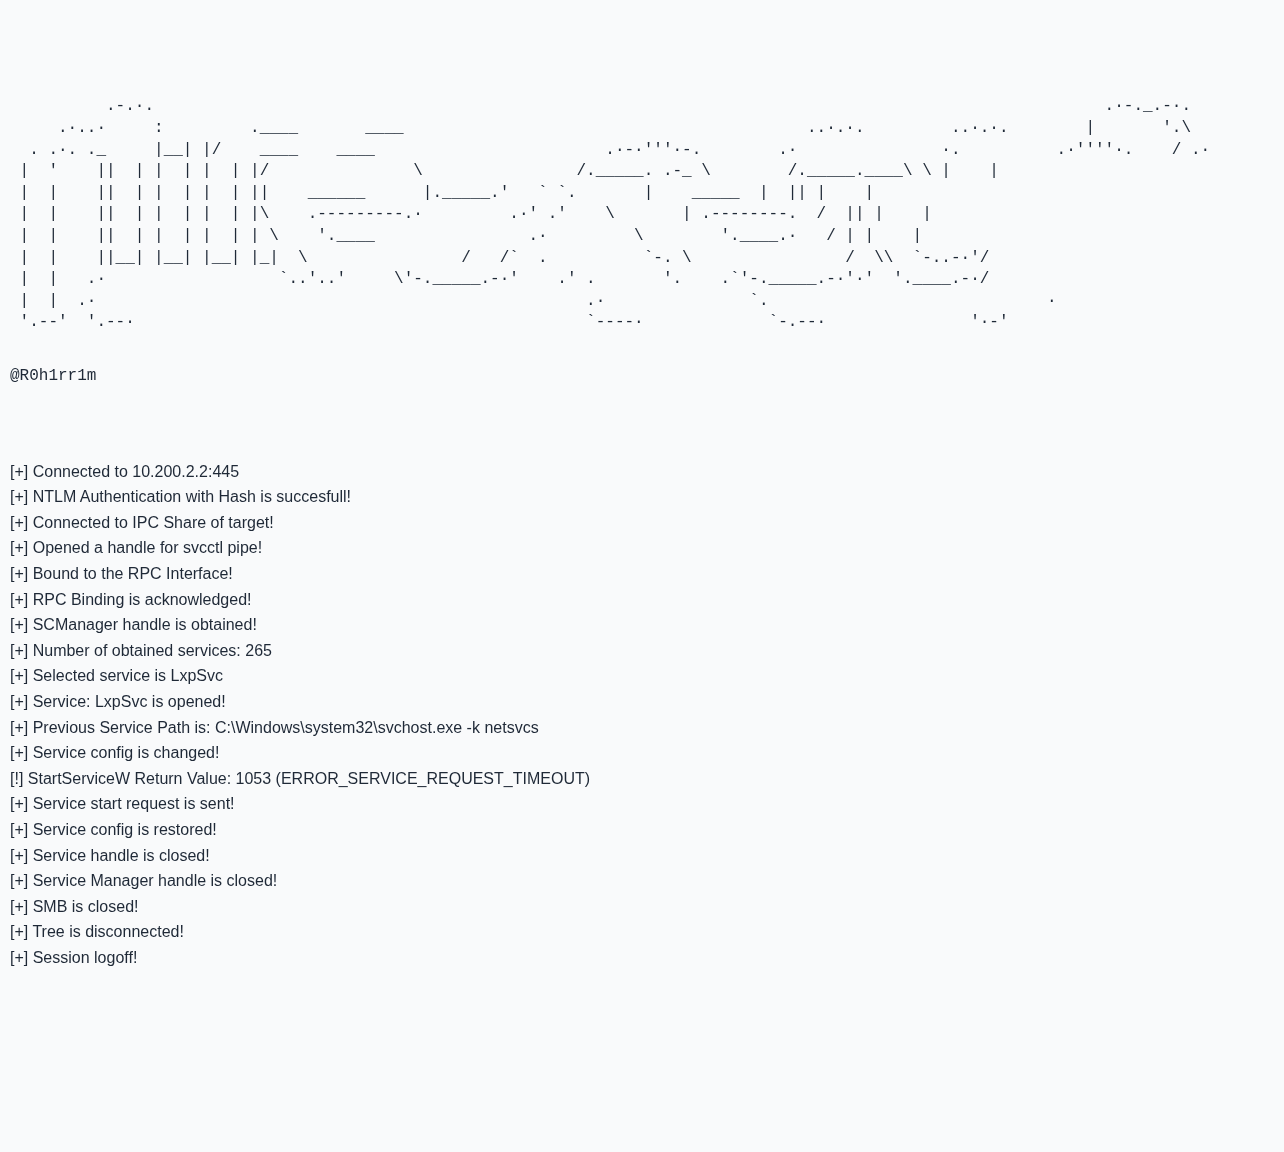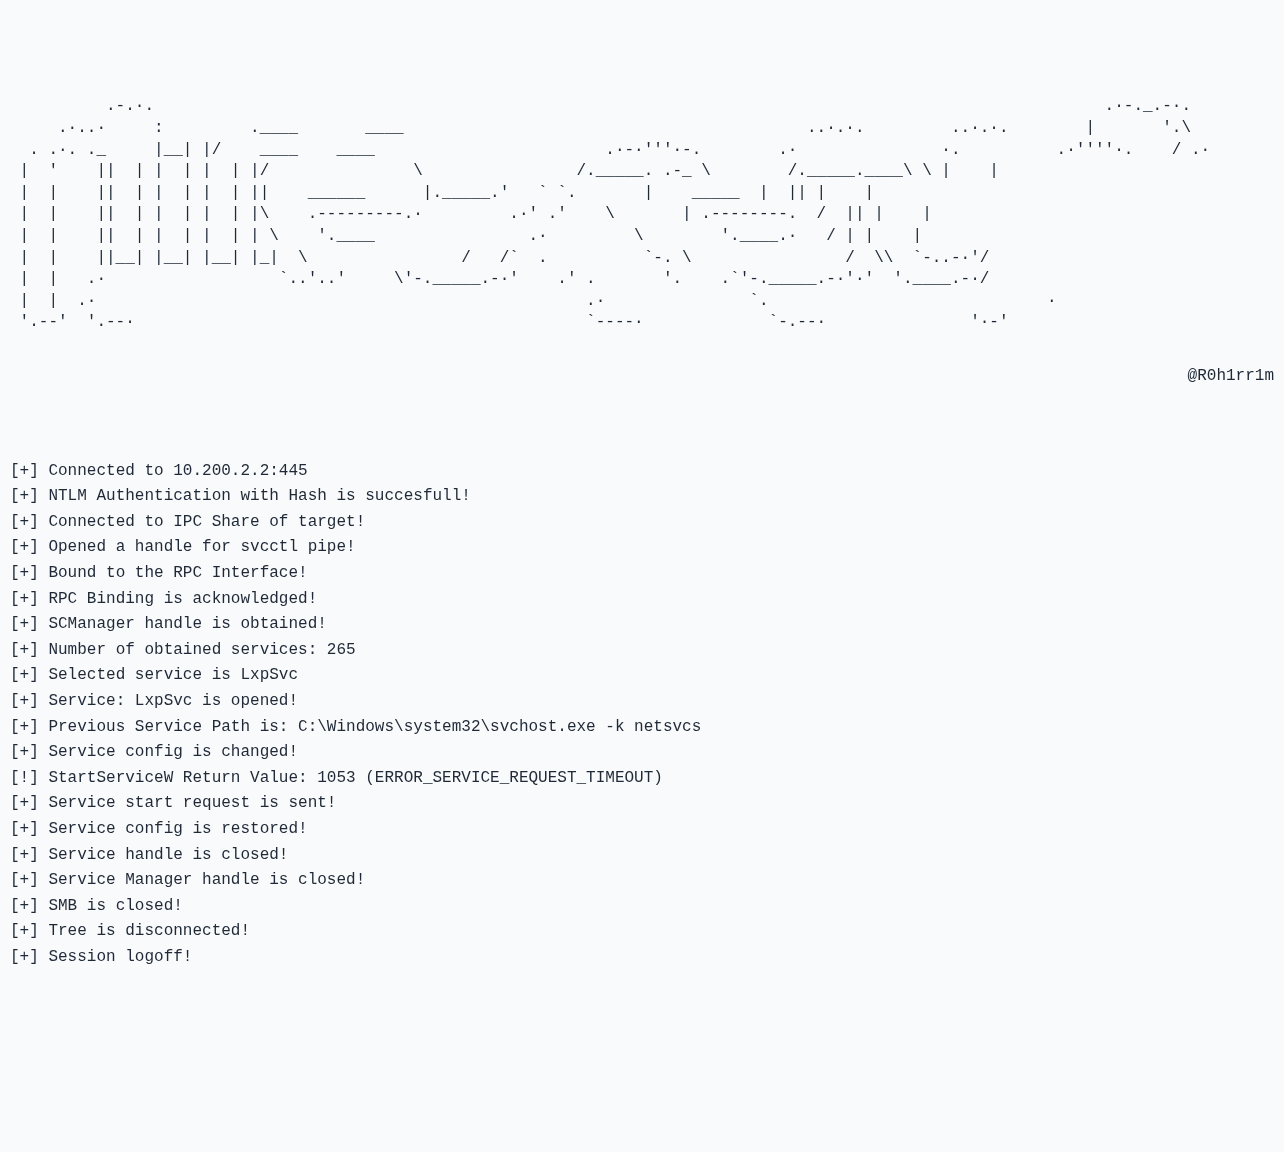--- a/index.html
+++ b/index.html
@@ -12,27 +12,27 @@
       white-space: pre;
       line-height: 1.35;
     }
     .ascii-logo {
       font-family: 'Courier New', Courier, monospace;
       white-space: pre;
       letter-spacing: 0;
       margin-bottom: 0;
     }
     .author {
-      text-align: right;
+      text-align: left;
       margin-top: 10px;
       margin-bottom: 50px;
       font-family: 'Courier New', Courier, monospace;
     }
     .log-line {
-      font-family: Liberation Mono, monospace;
+      font-family: Liberation Sans, sans-serif;
       line-height: 1.6;
     }
   </style>
 </head>
 <body>
 
 
 
 <div class="ascii-logo">          .-.·.                                                                                                   .·-._.-·.
      .·..·     :         .____       ____                                          ..·.·.         ..·.·.        |       '.\

